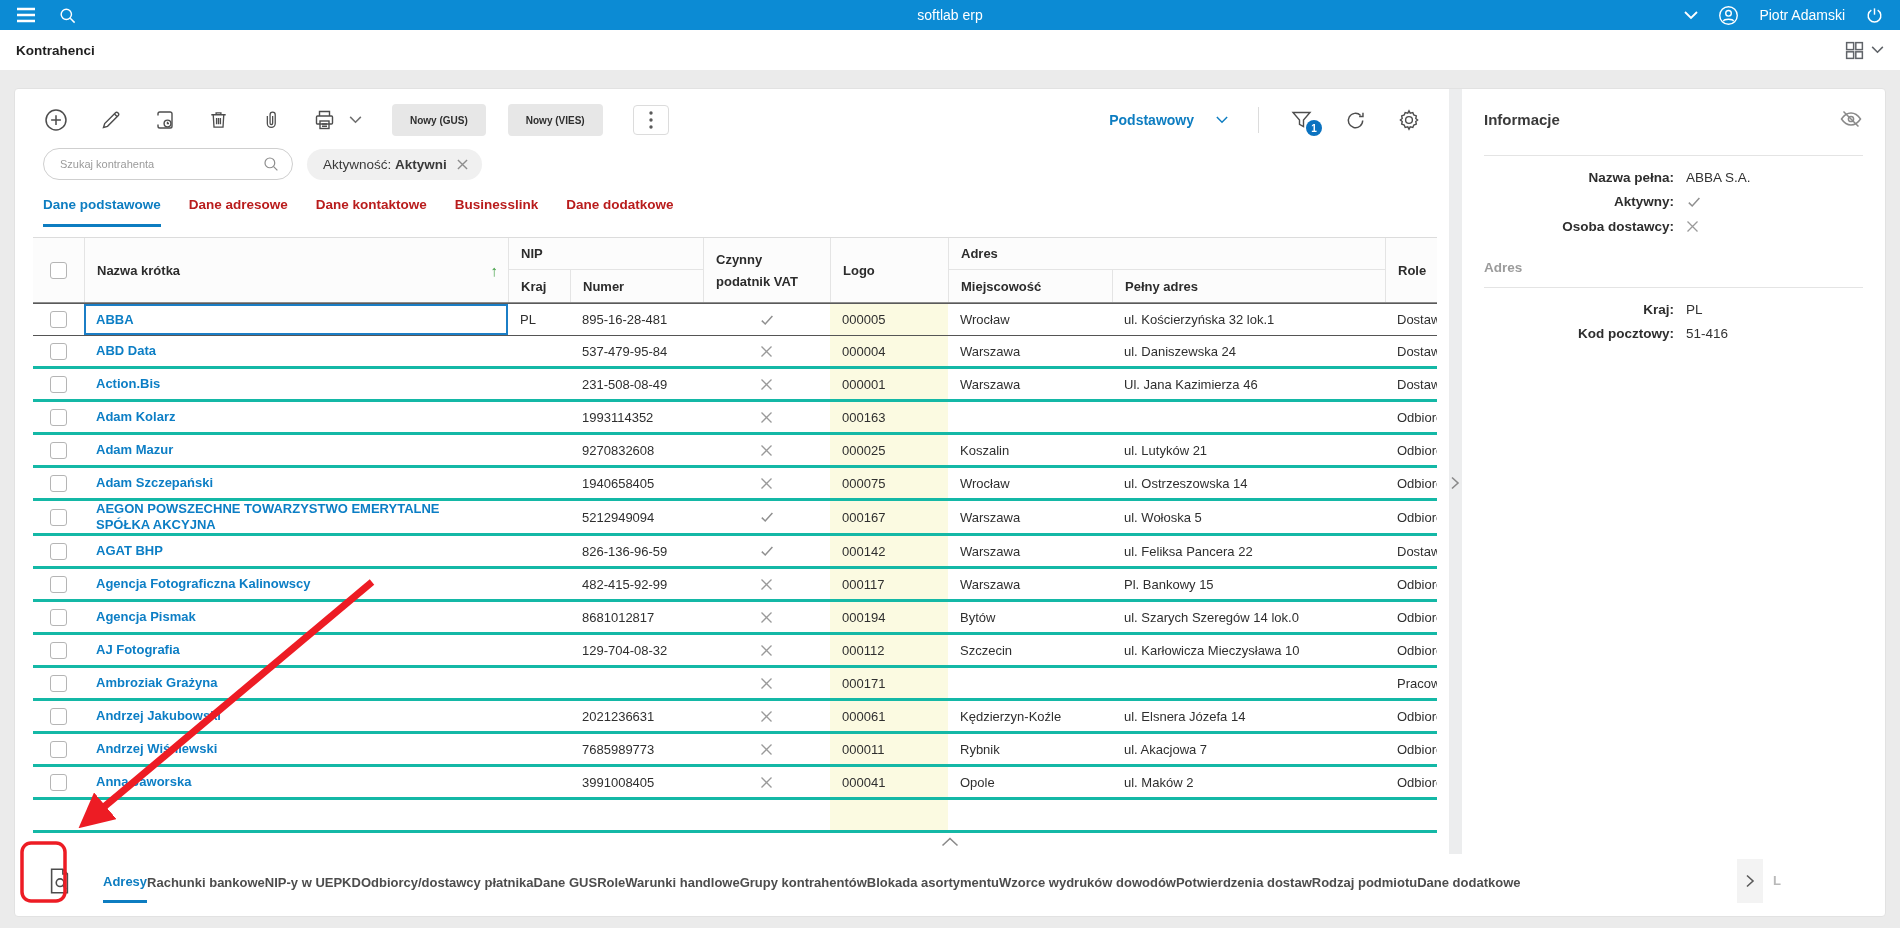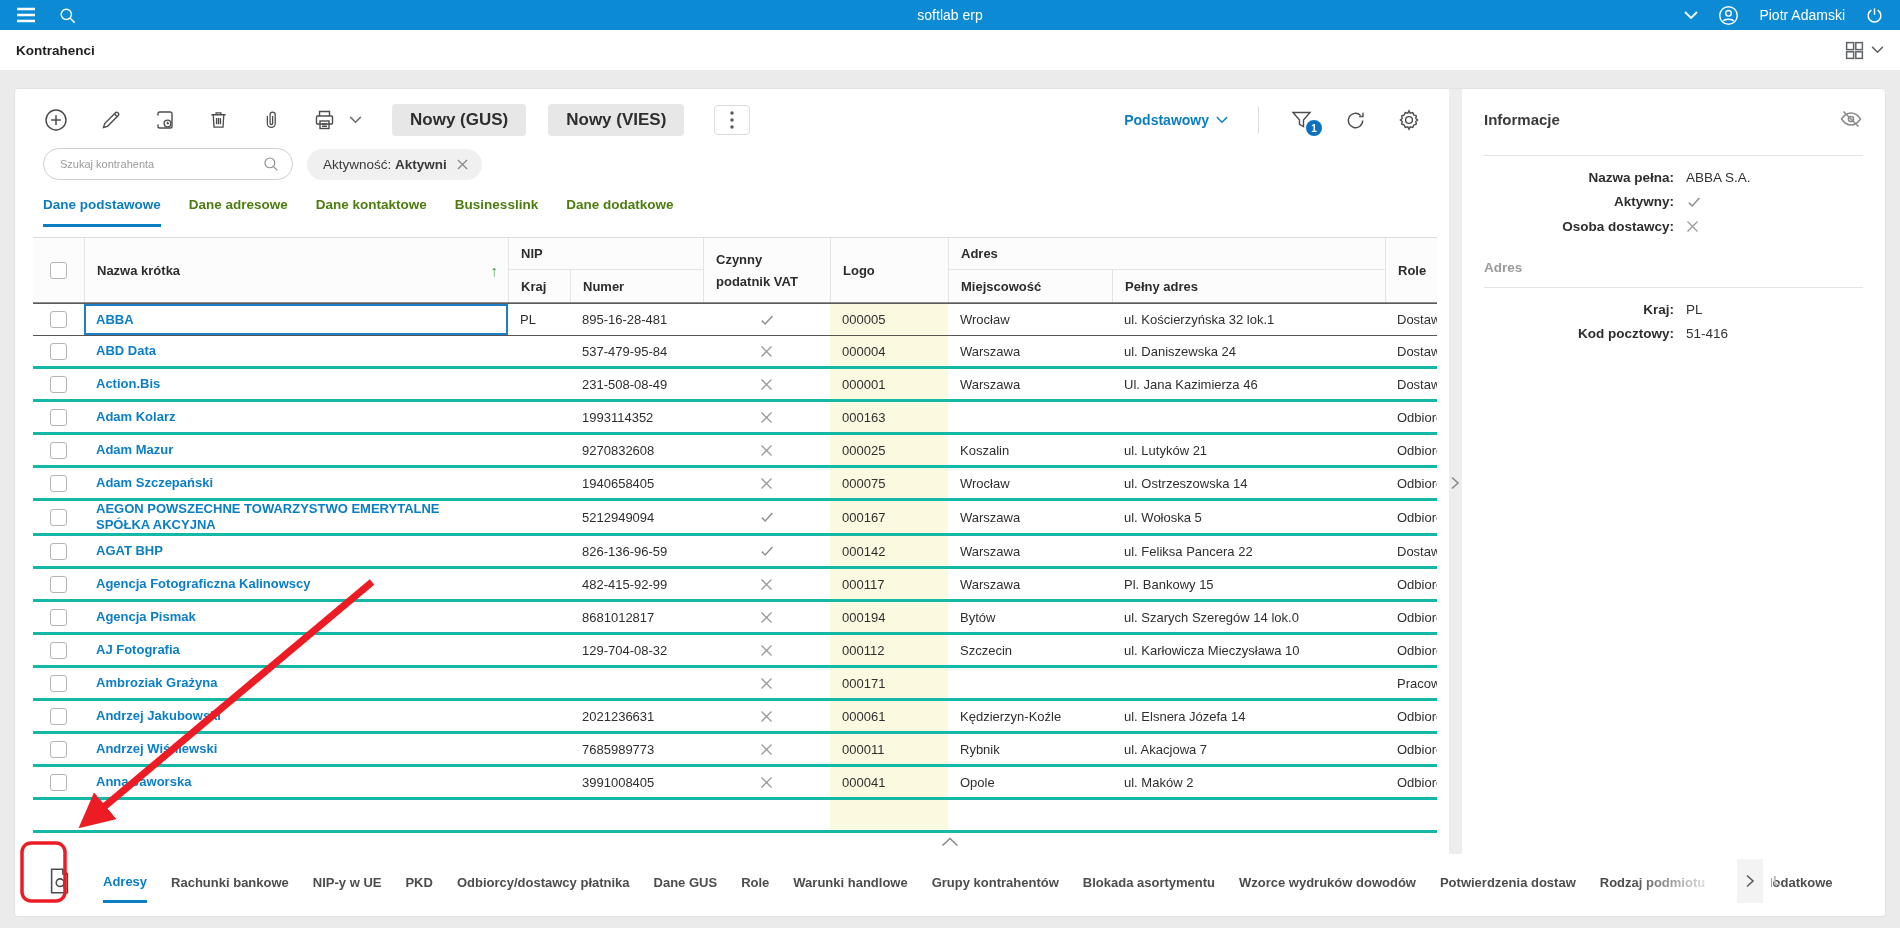--- a/index.html
+++ b/index.html
@@ -25,45 +25,45 @@
   .left-sec { width:1434px; padding:12px 0 0 16px; display:flex; flex-direction:column; min-width:0; }
   .v-divider { width:13px; background:#ecedee; position:relative; }
   .sec-expander { position:absolute; top:386px; left:-2px; cursor:pointer; }
   .right-sec { flex:1; padding:18px 22px 0; min-width:0; }
 
   
   .toolbar { display:flex; align-items:center; gap:30px; height:38px; padding:0 28px 0 12px; }
   .tbtn { display:inline-flex; align-items:center; cursor:pointer; }
   .print-group { display:flex; align-items:center; gap:12px; }
   .btn { background:#e7e7e7; border-radius:4px; height:32px; padding:0 18px; display:inline-flex;
-    align-items:center; font-size:17px; font-weight:700; color:#2e2e2e; cursor:pointer; }
+    align-items:center; font-size:10px; font-weight:700; color:#2e2e2e; cursor:pointer; }
   .btn + .btn { margin-left:-8px; }
   .dots-btn { width:36px; height:30px; border:1px solid #dcdcdc; border-radius:4px; display:inline-flex;
     align-items:center; justify-content:center; cursor:pointer; }
   .toolbar .spacer { flex:1; }
-  .view-sel { color:#0d7dc1; font-size:14px; font-weight:600; display:flex; align-items:center; gap:7px; cursor:pointer; }
+  .view-sel { color:#0d7dc1; font-size:14px; font-weight:600; display:flex; align-items:center; gap:22px; cursor:pointer; }
   .tb-div { width:1px; height:26px; background:#dcdcdc; }
   .funnel-wrap { position:relative; cursor:pointer; }
   .badge { position:absolute; right:-8px; bottom:-4px; width:16px; height:16px; border-radius:50%;
     background:#0a72c0; color:#fff; font-size:10px; font-weight:700; display:flex; align-items:center; justify-content:center; }
 
   
   .searchrow { display:flex; align-items:center; gap:14px; margin:8px 0 0 12px; height:34px; }
   .searchbox { width:250px; height:32px; border:1px solid #cfcfcf; border-radius:16px; display:flex;
     align-items:center; padding:0 12px 0 16px; }
   .searchbox input { border:none; outline:none; flex:1; font-size:11px; font-family:inherit; color:#333; background:transparent; }
   .searchbox input::placeholder { color:#9b9b9b; }
   .chip { background:#f0f0f0; border-radius:16px; height:31px; display:flex; align-items:center; gap:10px;
     padding:0 14px 0 16px; font-size:13.5px; color:#3a3a3a; }
   .chip b { font-weight:700; }
   .chip .x { cursor:pointer; display:inline-flex; }
 
   
   .tabsrow { display:flex; gap:28px; margin:16px 0 0 12px; height:30px; }
-  .tab { font-size:13.5px; font-weight:700; color:#4d7c0f; padding-bottom:9px; cursor:pointer; white-space:nowrap; }
+  .tab { font-size:13.5px; font-weight:700; color:#b91c1c; padding-bottom:9px; cursor:pointer; white-space:nowrap; }
   .tab.active { color:#0d7dc1; border-bottom:3px solid #0d7dc1; }
 
   
   .tablewrap { margin:10px 0 0 2px; width:1404px; overflow:hidden; }
   .grid-cols { display:grid; grid-template-columns:51px 424px 62px 133px 127px 118px 164px 273px 52px; }
   .thead { grid-template-rows:32px 32px; border-top:1px solid #dcdcdc; border-bottom:1px solid #8d8d8d; background:#fcfcfc; }
   .th { display:flex; align-items:center; padding-left:12px; font-size:13px; font-weight:700; color:#2c2c2c;
     border-left:1px solid #e4e4e4; }
   .th.first { border-left:none; }
   .th.rspan { grid-row:1/3; }
@@ -674,21 +674,21 @@
     </span>
     <div class="bottom-bar">
       <span class="doc-btn">
         <svg class="ic" width="27" height="30" viewBox="0 0 24 26" fill="none" stroke="#4d4d4d" stroke-width="1.4">
             <path d="M5 2.5h10l4 4.2V23.5H5z"></path>
             <path d="M15 2.5v4.2h4"></path>
             <circle cx="12.5" cy="14.5" r="3.4"></circle>
             <path d="M15 17l3 3.2"></path>
           </svg>
       </span>
-      <span id="bottom-tabs" style="display:flex;gap:24px;align-items:center;">
+      <span id="bottom-tabs" style="display:flex;align-items:center;">
           <span class="btab active">Adresy</span>
           <span class="btab">Rachunki bankowe</span>
           <span class="btab">NIP-y w UE</span>
           <span class="btab">PKD</span>
           <span class="btab">Odbiorcy/dostawcy płatnika</span>
           <span class="btab">Dane GUS</span>
           <span class="btab">Role</span>
           <span class="btab">Warunki handlowe</span>
           <span class="btab">Grupy kontrahentów</span>
           <span class="btab">Blokada asortymentu</span>

